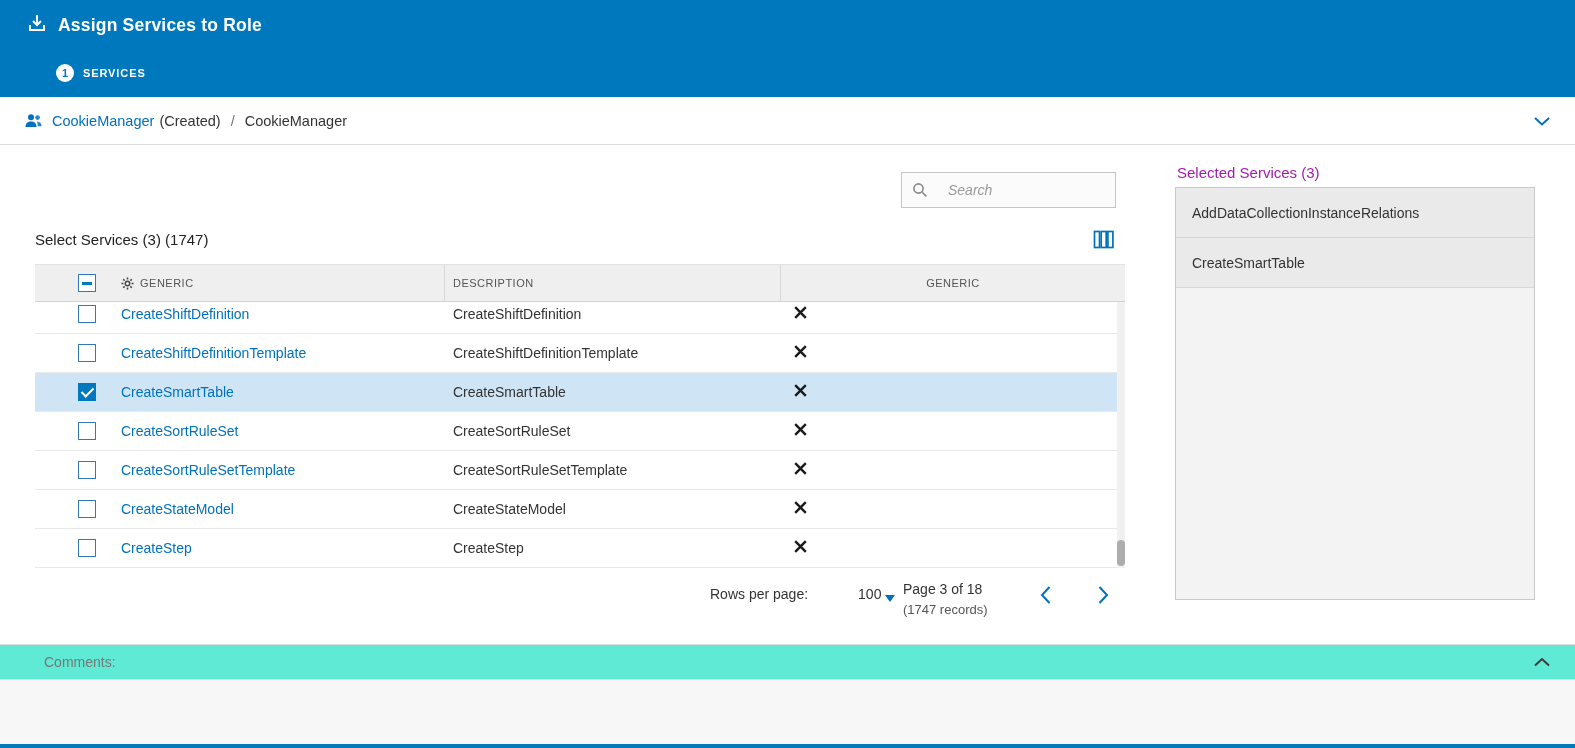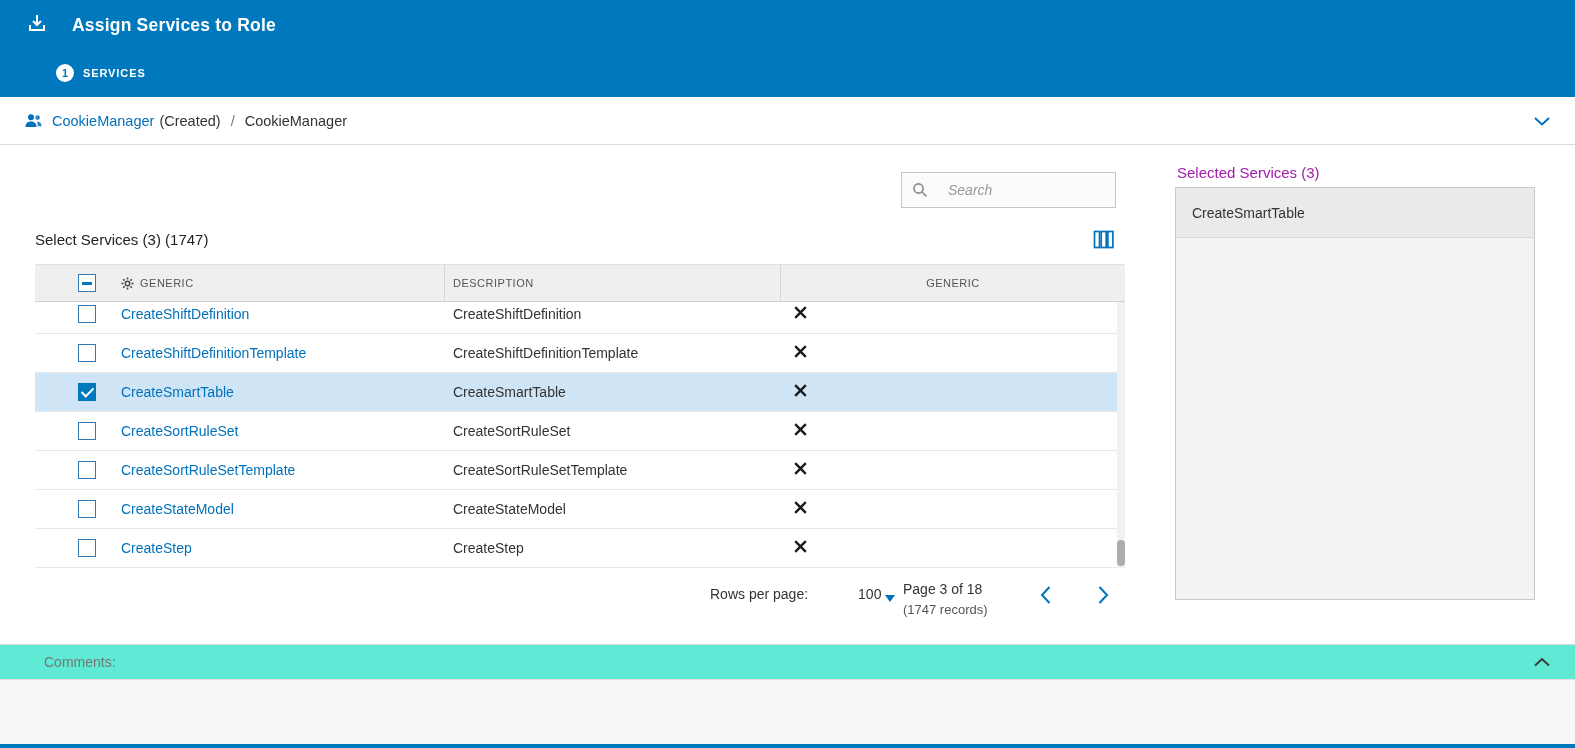--- a/index.html
+++ b/index.html
@@ -4,21 +4,21 @@
 <style>
   * { margin:0; padding:0; box-sizing:border-box; }
   html,body { background:#ffffff; }
   body { font-family:"Liberation Sans", sans-serif; }
 
   .page { position:relative; width:1575px; height:748px; background:#fff; overflow:hidden;
           --accent:#0078BE; --link:#0071BC; --selrow:#cfe5f5; --assign:#0A6DAD; }
 
   
   .app-header { position:absolute; left:0; top:0; width:100%; height:97px; background:var(--accent); color:#fff; }
-  .title-row { position:absolute; left:27px; top:13px; display:flex; align-items:center; gap:25px; }
+  .title-row { position:absolute; left:27px; top:13px; display:flex; align-items:center; gap:11px; }
   .title-row h1 { font-size:17.5px; font-weight:600; letter-spacing:.2px; }
   .step-row { position:absolute; left:56px; top:64px; display:flex; align-items:center; gap:9px; }
   .step-circle { width:18px; height:18px; border-radius:50%; background:#fff; color:var(--accent);
                  font-size:11px; font-weight:bold; display:flex; align-items:center; justify-content:center; }
   .step-label { font-size:11px; font-weight:bold; letter-spacing:.9px; }
 
   
   .breadcrumb { position:absolute; left:0; top:97px; width:100%; height:48px; background:#fff;
                 border-bottom:1px solid #dcdcdc; display:flex; align-items:center; padding:0 24px; font-size:14.5px; }
   .crumb-icon { display:flex; margin-right:9px; }
@@ -329,20 +329,21 @@
   <button class="pg-btn pg-next">
     <span style="display:flex;">
       <svg width="13" height="20" viewBox="0 0 13 20" fill="none">
           <path d="M2.5 2 L10 10 L2.5 18" stroke="#0071BC" stroke-width="2" fill="none"></path>
         </svg>
     </span>
   </button>
 
   <div class="sel-title">Selected Services (3)</div>
   <div class="sel-box" id="selbox">
+      <div class="sel-item">AddDataCollectionInstanceRelations</div>
       <div class="sel-item">CreateSmartTable</div>
     </div>
 
   <div class="comments-bar">
     <span class="comments-label">Comments:</span>
     <span class="comments-chevron">
       <svg width="18" height="12" viewBox="0 0 18 12" fill="none">
           <path d="M2 9.5 L9 3 L16 9.5" stroke="#3c3c3c" stroke-width="2" fill="none"></path>
         </svg>
     </span>

